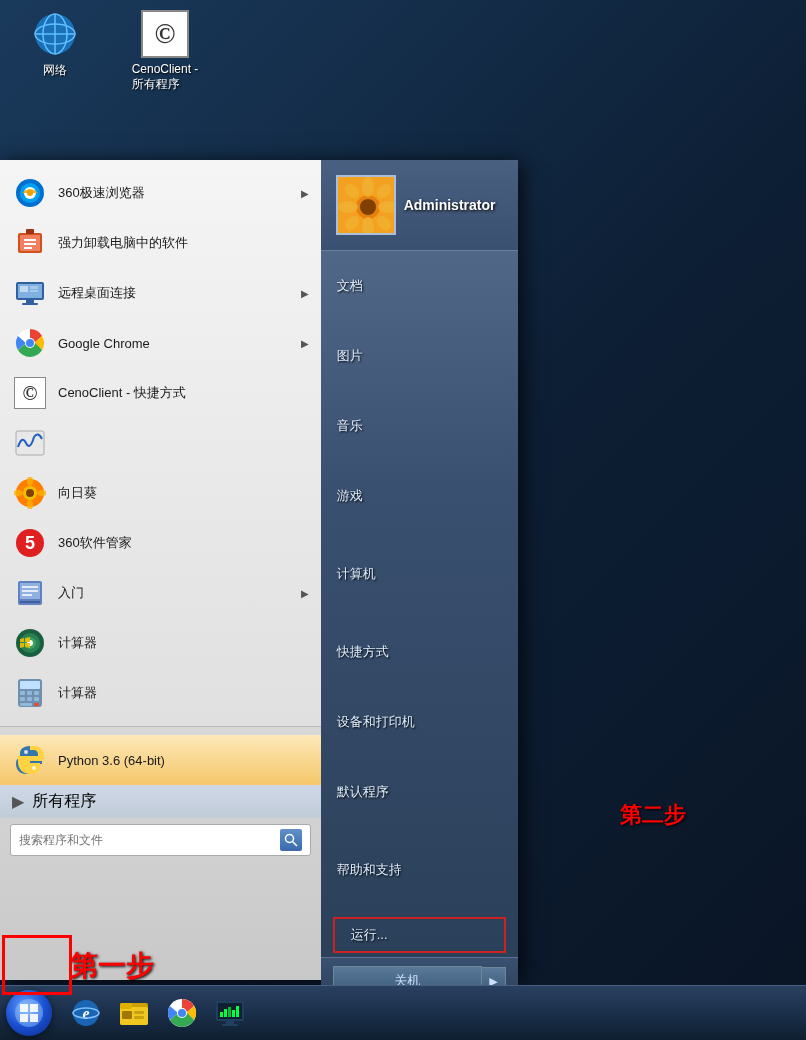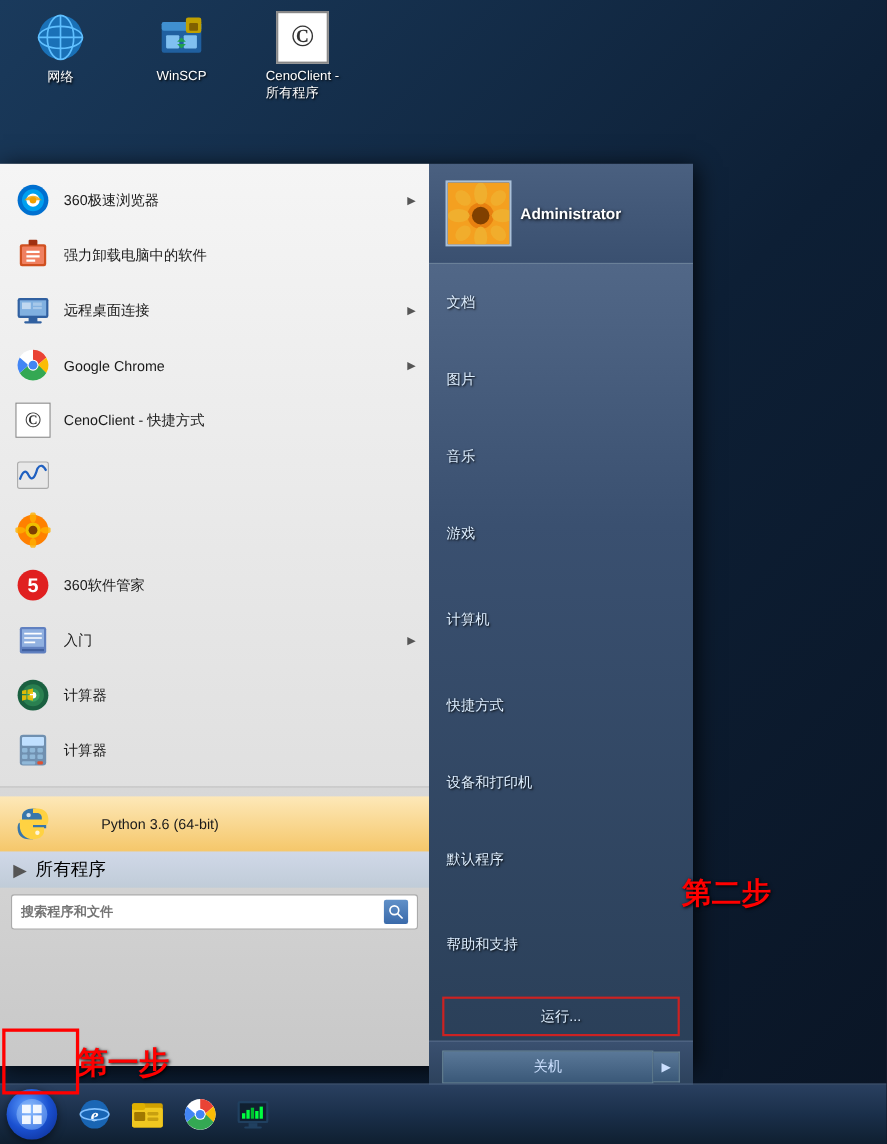--- a/index.html
+++ b/index.html
@@ -49,24 +49,24 @@
     .desktop-icon .icon-label {
       color: white;
       font-size: 12px;
       text-align: left;
       text-shadow: 1px 1px 2px #000;
     }
 
     
     .start-menu {
       position: absolute;
-      bottom: 71px;
+      bottom: 60px;
       left: 0;
       display: flex;
-      width: 630px;
+      width: 518px;
       height: 820px;
       box-shadow: 3px 3px 20px rgba(0,0,0,0.8);
     }
 
     
     .start-left {
       width: 390px;
       background: linear-gradient(to bottom, #e8e8e8 0%, #d0d0d0 100%);
       display: flex;
       flex-direction: column;
@@ -81,21 +81,20 @@
     .menu-item {
       display: flex;
       align-items: center;
       padding: 7px 12px;
       cursor: pointer;
       position: relative;
     }
 
     .menu-item.highlighted {
       background: linear-gradient(to bottom, #fde8b8, #f5c76a);
-      gap: 34px;
     }
 
     .menu-item .item-icon {
       width: 36px;
       height: 36px;
       margin-right: 10px;
       display: flex;
       align-items: center;
       justify-content: center;
       flex-shrink: 0;
@@ -142,21 +141,20 @@
       padding: 4px 8px;
     }
 
     .search-bar input {
       border: none;
       outline: none;
       flex: 1;
       font-size: 12px;
       color: #555;
       background: transparent;
-      font-weight: bold;
     }
 
     .search-bar .search-btn {
       width: 22px;
       height: 22px;
       background: linear-gradient(to bottom, #6090c8, #3a6aaa);
       border: none;
       border-radius: 2px;
       cursor: pointer;
       display: flex;
@@ -218,21 +216,20 @@
     }
 
     .run-item {
       padding: 7px 16px;
       color: #ddeeff;
       font-size: 13px;
       cursor: pointer;
       border: 2px solid #cc2222;
       margin: 4px 12px;
       text-shadow: 1px 1px 2px #000;
-      text-align: center;
     }
 
     
     .shutdown-section {
       margin-top: auto;
       display: flex;
       align-items: center;
       padding: 8px 12px;
       background: linear-gradient(to bottom, #3a5070, #2a3f58);
       border-top: 1px solid #5a7090;
@@ -341,21 +338,21 @@
       font-weight: bold;
       text-shadow: 1px 1px 3px #000;
       z-index: 100;
     }
 
     .step-label-2 {
       position: absolute;
       bottom: 210px;
       left: 620px;
       color: red;
-      font-size: 27px;
+      font-size: 22px;
       font-weight: bold;
       text-shadow: 1px 1px 3px #000;
       z-index: 100;
     }
 
     
     .start-red-box {
       position: absolute;
       bottom: 45px;
       left: 2px;
@@ -396,37 +393,20 @@
           <circle cx="22" cy="22" r="20" fill="#1a80d0" opacity="0.8"></circle>
           <ellipse cx="22" cy="22" rx="12" ry="20" fill="none" stroke="#60c0ff" stroke-width="1.5"></ellipse>
           <ellipse cx="22" cy="22" rx="20" ry="10" fill="none" stroke="#60c0ff" stroke-width="1.5"></ellipse>
           <line x1="2" y1="22" x2="42" y2="22" stroke="#60c0ff" stroke-width="1.5"></line>
           <line x1="22" y1="2" x2="22" y2="42" stroke="#60c0ff" stroke-width="1.5"></line>
         </svg>
       </div>
       <span class="icon-label">网络</span>
     </div>
 
-    <div class="desktop-icon">
-      <div class="icon-img">
-        <svg width="44" height="44" viewBox="0 0 44 44">
-          <rect x="4" y="8" width="36" height="28" rx="2" fill="#2060a0"></rect>
-          <rect x="4" y="8" width="36" height="8" rx="2" fill="#4090d0"></rect>
-          <rect x="8" y="20" width="12" height="12" rx="1" fill="#80c0f0"></rect>
-          <rect x="24" y="20" width="12" height="12" rx="1" fill="#80c0f0"></rect>
-          <polygon points="18,26 22,22 26,26" fill="#20a050"></polygon>
-          <polygon points="18,28 22,32 26,28" fill="#20a050"></polygon>
-
-          <rect x="26" y="4" width="14" height="14" rx="2" fill="#c0a000"></rect>
-          <rect x="29" y="9" width="8" height="7" rx="1" fill="#806000"></rect>
-          <path d="M31 9 Q31 6 35 6 Q39 6 39 9" fill="none" stroke="#c0a000" stroke-width="2"></path>
-        </svg>
-      </div>
-      <span class="icon-label">WinSCP</span>
-    </div>
 
     <div class="desktop-icon">
       <div class="icon-img">
         <div class="cenoclient-icon">
           <span class="cenoclient-letter">©</span>
         </div>
       </div>
       <span class="icon-label" style="white-space:pre-line">CenoClient -
 所有程序</span>
     </div>
@@ -520,20 +500,21 @@
               <circle cx="16" cy="16" r="14" fill="#ff8000"></circle>
               <circle cx="16" cy="16" r="7" fill="#f0c000"></circle>
               <circle cx="16" cy="16" r="4" fill="#804000"></circle>
 
               <ellipse cx="16" cy="4" rx="3" ry="5" fill="#ffb000" opacity="0.8"></ellipse>
               <ellipse cx="16" cy="28" rx="3" ry="5" fill="#ffb000" opacity="0.8"></ellipse>
               <ellipse cx="4" cy="16" rx="5" ry="3" fill="#ffb000" opacity="0.8"></ellipse>
               <ellipse cx="28" cy="16" rx="5" ry="3" fill="#ffb000" opacity="0.8"></ellipse>
             </svg>
           </div>
+          <span class="item-text">向日葵</span>
         </div>
 
         <div class="menu-item">
           <div class="item-icon">
             <svg width="32" height="32" viewBox="0 0 32 32">
               <circle cx="16" cy="16" r="14" fill="#e02020"></circle>
               <text x="16" y="22" text-anchor="middle" font-size="18" font-weight="bold" fill="white" font-family="Arial">5</text>
             </svg>
           </div>
           <span class="item-text">360软件管家</span>

